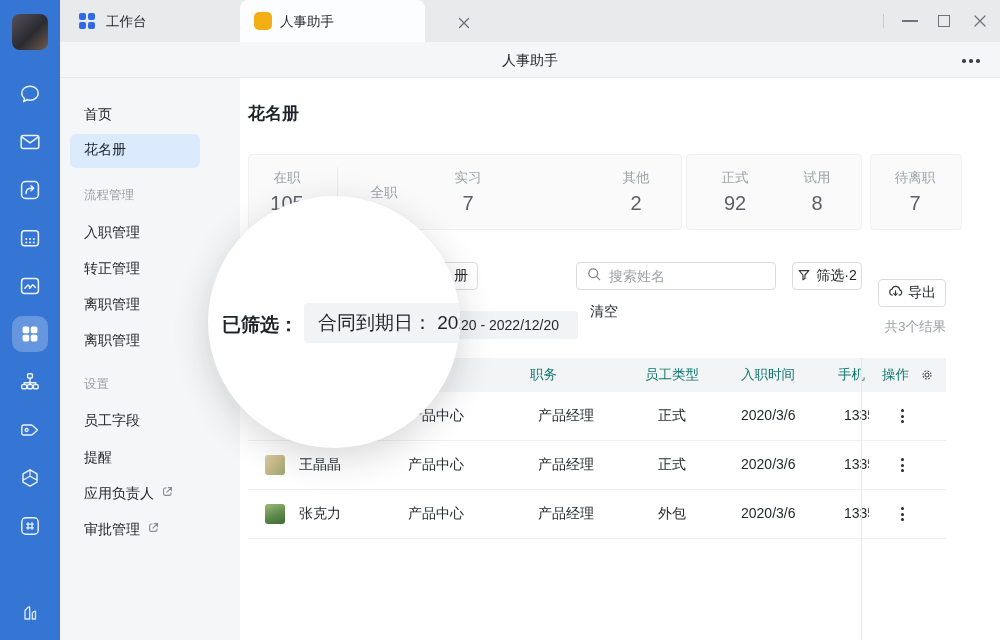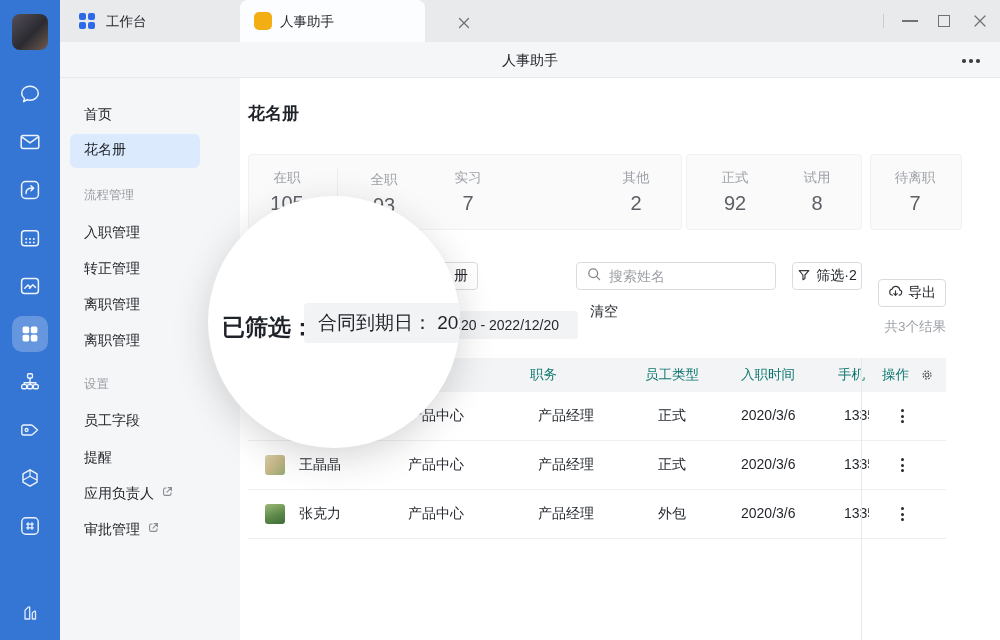--- a/index.html
+++ b/index.html
@@ -58,21 +58,21 @@
   .row{left:8px;width:698px;height:49px;border-bottom:1px solid #edeff1;box-sizing:border-box;background:#fff;}
   .td{position:absolute;top:15px;font-size:14px;color:#1f2329;}
   .avatar{position:absolute;left:17px;top:14px;width:20px;height:20px;border-radius:3px;}
   .phoneclip{position:absolute;left:596px;top:15px;width:25px;overflow:hidden;white-space:nowrap;font-size:14px;color:#1f2329;}
   .kebab{position:absolute;left:650px;top:14px;display:flex;flex-direction:column;gap:2.5px;padding:3px;cursor:pointer;}
   .kebab i{width:3px;height:3px;border-radius:50%;background:#26292e;}
   #col-divider{left:861px;top:358px;width:1px;height:282px;background:#e6e8eb;}
 
   
   #magnifier{left:208px;top:196px;width:252px;height:252px;border-radius:50%;background:#fff;box-shadow:0 10px 36px rgba(31,35,41,.18);overflow:hidden;z-index:10;}
-  #mag-label{position:absolute;left:14px;top:116px;font-size:23px;font-weight:700;color:#1f2329;}
+  #mag-label{position:absolute;left:14px;top:116px;font-size:19px;font-weight:700;color:#1f2329;}
   #mag-pill{position:absolute;left:96px;top:107px;width:175px;height:40px;line-height:40px;padding-left:14px;font-size:19px;color:#1f2329;background:#f2f3f5;border-radius:4px;box-sizing:border-box;white-space:nowrap;}
 </style>
 </head>
 <body>
 
 <div id="frame">
 
   <div id="rail" class="abs">
     <div id="user-avatar" class="abs"></div>
     <div class="abs" id="rail-active-bg"></div>
@@ -250,21 +250,21 @@
 
   <div id="content" class="abs">
     <div class="abs" id="page-title">花名册</div>
 
     <div class="abs stat-card" style="left:8px;top:76px;width:434px;height:76px;">
       <div class="abs stat" style="left:3px;top:0;">
         <div class="lb">在职</div>
           <div class="vl">105</div>
       </div>
       <div class="abs vdiv" style="left:88px;top:12px;height:40px;"></div>
-      <div class="abs stat" style="left:100px;top:2px;">
+      <div class="abs stat" style="left:100px;top:16px;font-family:Liberation Mono, monospace;">
         <div class="lb">全职</div>
           <div class="vl">93</div>
       </div>
       <div class="abs stat" style="left:184px;top:0;">
         <div class="lb">实习</div>
           <div class="vl">7</div>
       </div>
       <div class="abs stat" style="left:352px;top:0;">
         <div class="lb">其他</div>
           <div class="vl">2</div>

